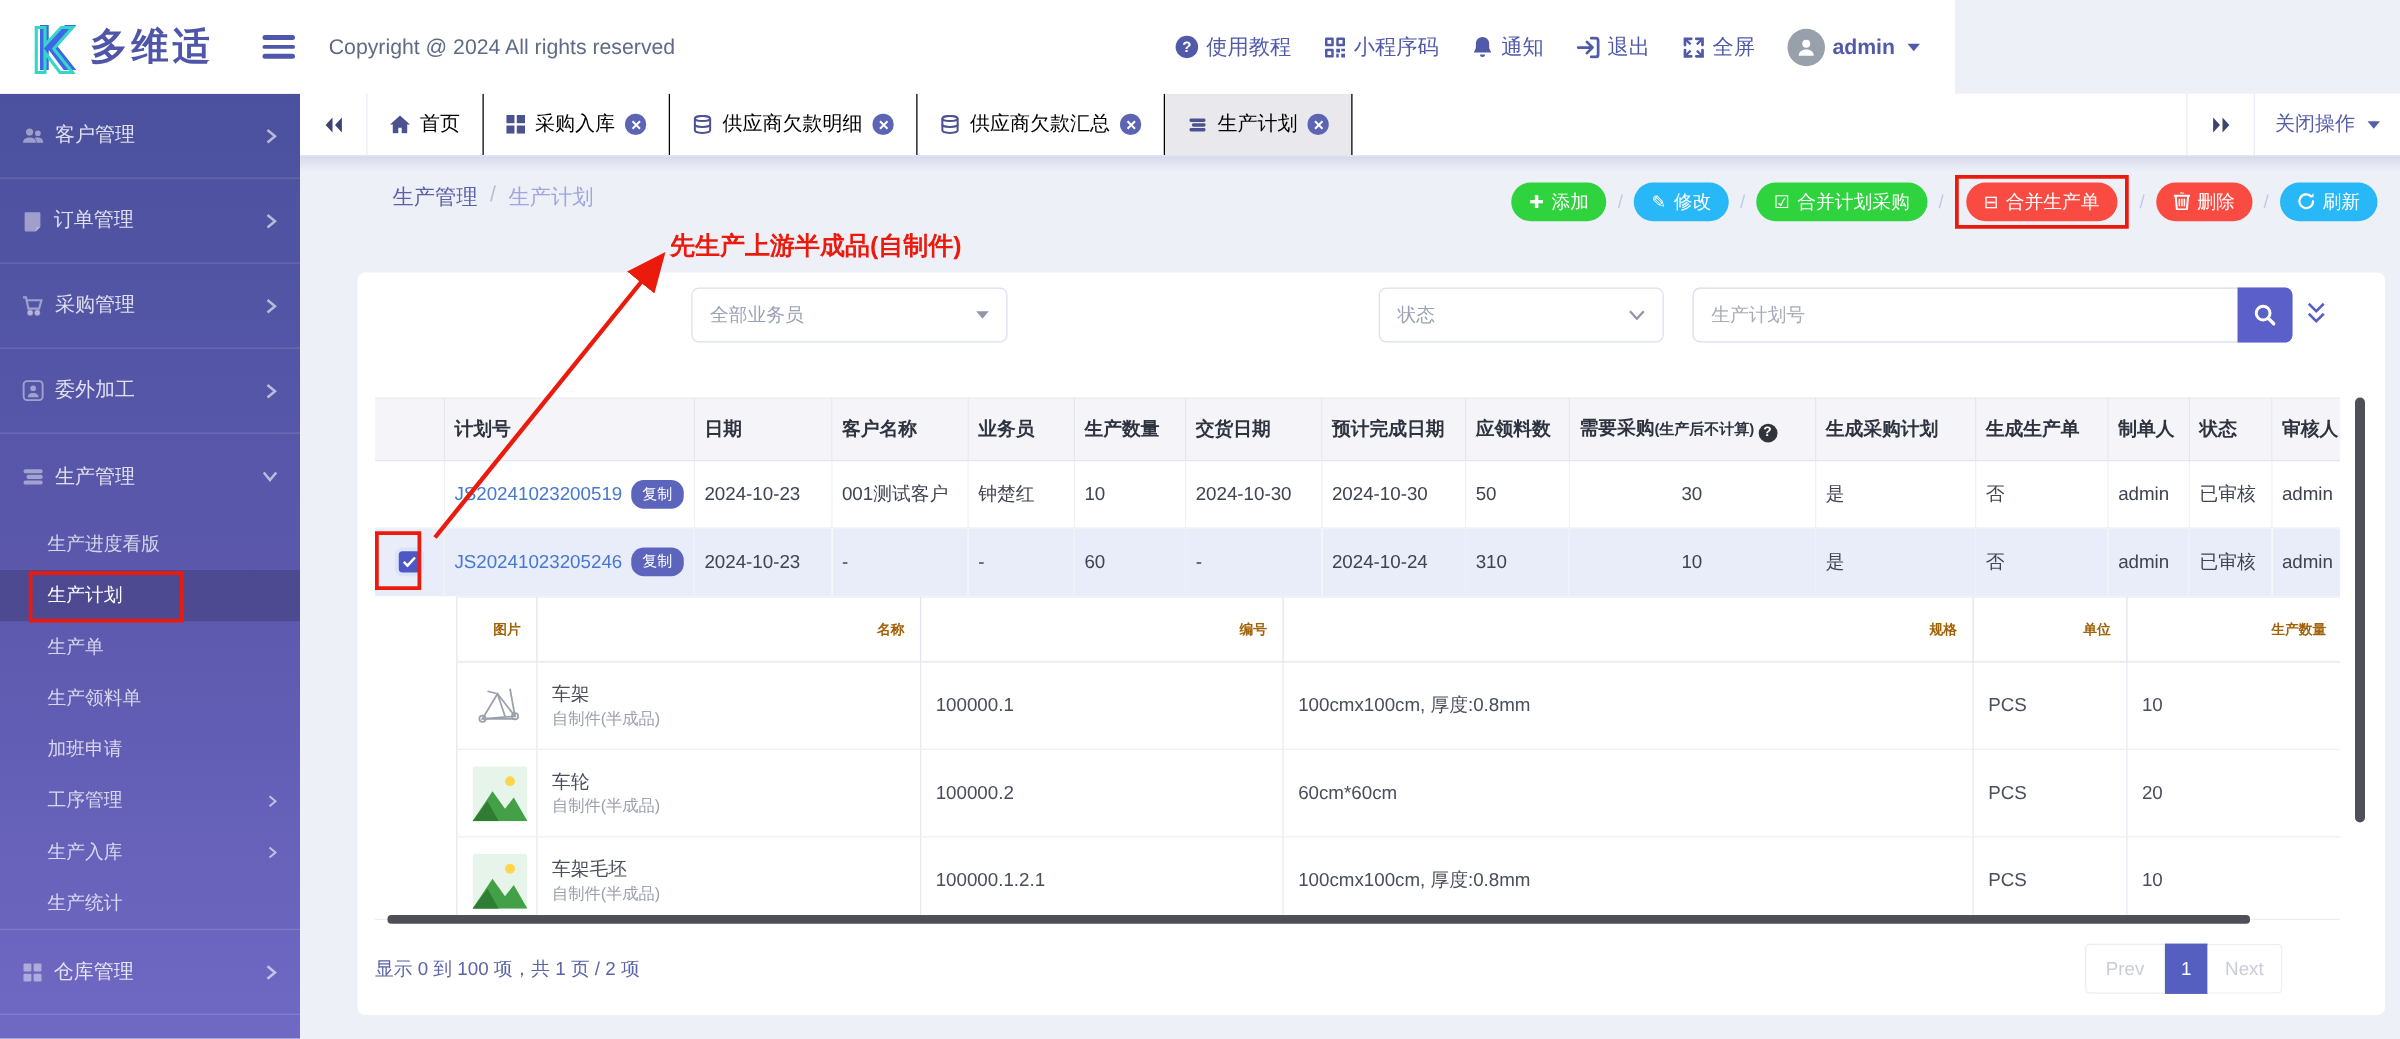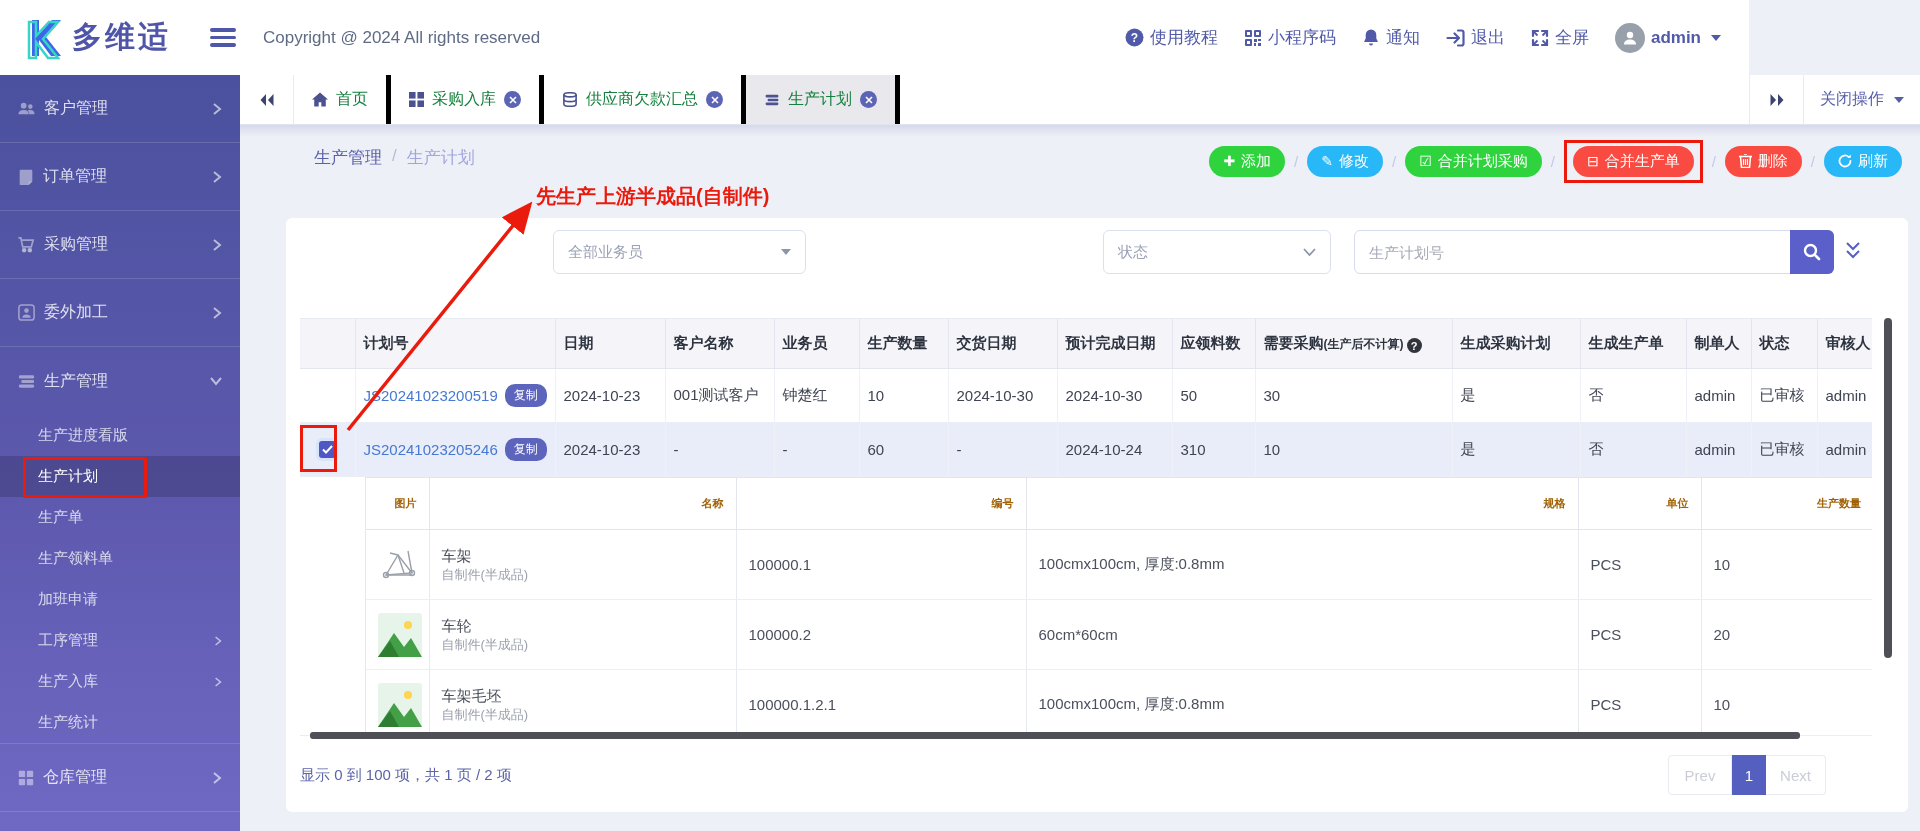--- a/index.html
+++ b/index.html
@@ -1,21 +1,21 @@
 <!DOCTYPE html>
 <html><head>
 <meta charset="utf-8">
 <style>
   * { margin:0; padding:0; box-sizing:border-box; }
   html,body { width:1920px; height:831px; }
   body { position:relative; font-family:"Liberation Sans","DejaVu Sans",sans-serif; background:#eef0f8; overflow:hidden; }
   svg { display:block; }
 
   
-  .topbar { position:absolute; left:0; top:0; width:1749px; height:75px; background:#fff; display:flex; align-items:center; z-index:5; }
+  .topbar { position:absolute; left:0; top:0; width:1564px; height:75px; background:#fff; display:flex; align-items:center; z-index:5; }
   .logo-box { width:240px; height:100%; display:flex; align-items:center; padding-left:24px; gap:6px; }
   .brand-name { font-size:30px; font-weight:800; color:#4f55a8; letter-spacing:3px; }
   .hamburger { width:26px; display:flex; flex-direction:column; gap:4px; cursor:pointer; margin-left:-30px; }
   .hamburger i { display:block; height:3.5px; background:#4f57a8; border-radius:2px; }
   .copyright { margin-left:27px; font-size:17px; color:#5f6b85; }
   .topbar-right { margin-left:auto; display:flex; align-items:center; gap:26px; padding-right:28px; color:#515aa8; font-size:17px; }
   .top-link { display:flex; align-items:center; gap:6px; cursor:pointer; }
   .avatar { width:30px; height:30px; border-radius:50%; background:#98a0ac; display:flex; align-items:center; justify-content:center; }
   .caret { width:0; height:0; border-left:5px solid transparent; border-right:5px solid transparent; border-top:6px solid #515aa8; margin-left:4px; }
 
@@ -30,21 +30,21 @@
   .chev { stroke:rgba(255,255,255,.6); stroke-width:2; fill:none; }
 
   
   .content { position:absolute; left:240px; top:75px; right:0; bottom:0; background:#eef0f8; }
   .content::after { content:""; position:absolute; left:0; right:0; top:50px; height:12px; background:linear-gradient(180deg,rgba(90,95,160,.16),rgba(90,95,160,0)); pointer-events:none; }
 
   
   .tabbar { position:absolute; left:0; right:0; top:0; height:50px; background:#fff; border-bottom:1px solid #e2e5f0; display:flex; align-items:stretch; }
   .tab-nav-btn { width:54px; display:flex; align-items:center; justify-content:center; border-right:1px solid #e9ebf4; cursor:pointer; }
   .tab-nav-btn.right { border-right:none; border-left:1px solid #e9ebf4; }
-  .tab { display:flex; align-items:center; gap:8px; padding:0 18px; border-right:5px solid #000000; color:#15803d; font-size:16px; cursor:pointer; white-space:nowrap; }
+  .tab { display:flex; align-items:center; gap:8px; padding:0 18px; border-right:1px solid #000000; color:#000000; font-size:16px; cursor:pointer; white-space:nowrap; }
   .tab.active { background:#e9e9ed; }
   .tab-close { width:17px; height:17px; border-radius:50%; background:#5c64b4; display:flex; align-items:center; justify-content:center; }
   .tab-fill { flex:1; }
   .close-menu { display:flex; align-items:center; gap:6px; padding:0 16px; color:#565ea9; font-size:16px; border-left:1px solid #e9ebf4; cursor:pointer; white-space:nowrap; }
 
   
   .breadcrumb { position:absolute; left:74px; top:71px; display:flex; gap:10px; font-size:17px; color:#5a61a9; }
   .breadcrumb .crumb-current { color:#a0a6dd; }
   .breadcrumb .sep { color:#b8bcd9; }
 
@@ -77,21 +77,21 @@
   table.main { width:1572px; border-collapse:collapse; table-layout:fixed; }
   table.main th { height:50px; background:#f5f5f9; border-top:1px solid #e8eaf2; border-bottom:1px solid #e4e6ef; border-right:1px solid #e4e6ef; font-size:15px; font-weight:600; color:#2e3340; text-align:left; padding:0 8px; white-space:nowrap; overflow:hidden; }
   table.main th:last-child, table.main td:last-child { border-right:none; }
   table.main td { height:54px; border-bottom:1px solid #eceef5; border-right:1px solid #f0f1f7; font-size:15px; color:#3f4452; padding:0 8px; white-space:nowrap; overflow:hidden; }
   tr.sel td { background:#e9ecf9; }
   .cbx { width:17px; height:17px; border-radius:3px; background:#d7d8de; margin:0 auto; cursor:pointer; }
   .cbx.on { background:#4f57c4; display:flex; align-items:center; justify-content:center; box-shadow:0 0 0 3px #d8e4fa; }
   .plan-cell { display:flex; align-items:center; gap:7px; }
   a.plan-link { color:#4679d2; text-decoration:none; font-size:15px; cursor:pointer; }
   .badge-copy { background:#5c64bb; color:#fff; font-size:12px; border-radius:10px; padding:3px 9px; cursor:pointer; }
-  .blue-val { color:#3668d0; }
+  .blue-val { color:#3668d0;text-align:center; }
   .hsub { font-size:12px; font-weight:600; }
   .qmark { display:inline-flex; width:15px; height:15px; border-radius:50%; background:#32343c; color:#fff; font-size:11px; font-weight:700; align-items:center; justify-content:center; vertical-align:-2px; margin-left:3px; }
 
   
   td.subcell { padding:0 !important; height:auto !important; background:#fff !important; }
   .subwrap { margin-left:65px; width:1507px; height:258px; overflow:hidden; border-left:1px solid #e4e6f0; }
   table.sub { width:1507px; border-collapse:collapse; table-layout:fixed; }
   table.sub th { height:52px; background:#fff; border-bottom:1px solid #e2e4ee; border-right:1px solid #e2e4ee; border-top:1px solid #e2e4ee; font-size:11px; font-weight:600; color:#a16207; text-align:right; padding:0 12px; }
   table.sub td { height:70px; border-bottom:1px solid #edeff5; border-right:1px solid #e8eaf2; font-size:15px; color:#4a4f5c; padding:0 12px; }
   table.sub th:last-child, table.sub td:last-child { border-right:none; }
@@ -337,20 +337,35 @@
     <div class="tab">
       <svg width="15" height="15" viewBox="0 0 16 16">
           <g fill="#4b528f">
             <rect width="7" height="7"></rect>
             <rect x="9" width="7" height="7"></rect>
             <rect y="9" width="7" height="7"></rect>
             <rect x="9" y="9" width="7" height="7"></rect>
           </g>
         </svg>
       <span>采购入库</span>
+      <span class="tab-close">
+          <svg width="8" height="8" viewBox="0 0 8 8">
+            <path d="M1 1l6 6M7 1 1 7" stroke="#fff" stroke-width="1.6"></path>
+          </svg>
+        </span>
+    </div>
+    <div class="tab">
+      <svg width="16" height="16" viewBox="0 0 16 17">
+          <g fill="none" stroke="#4b528f" stroke-width="1.7">
+            <ellipse cx="8" cy="3" rx="6.5" ry="2.2"></ellipse>
+            <path d="M1.5 3v5c0 1.2 2.9 2.2 6.5 2.2S14.5 9.2 14.5 8V3"></path>
+            <path d="M1.5 8v5c0 1.2 2.9 2.2 6.5 2.2s6.5-1 6.5-2.2V8"></path>
+          </g>
+        </svg>
+      <span>供应商欠款明细</span>
       <span class="tab-close">
           <svg width="8" height="8" viewBox="0 0 8 8">
             <path d="M1 1l6 6M7 1 1 7" stroke="#fff" stroke-width="1.6"></path>
           </svg>
         </span>
     </div>
     <div class="tab">
       <svg width="16" height="16" viewBox="0 0 16 17">
           <g fill="none" stroke="#4b528f" stroke-width="1.7">
             <ellipse cx="8" cy="3" rx="6.5" ry="2.2"></ellipse>

